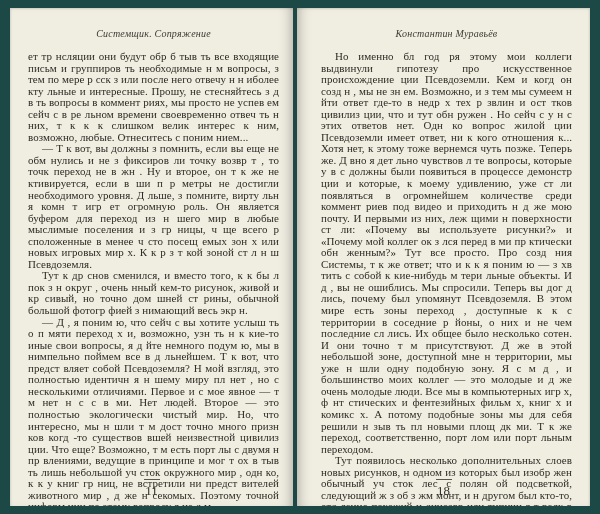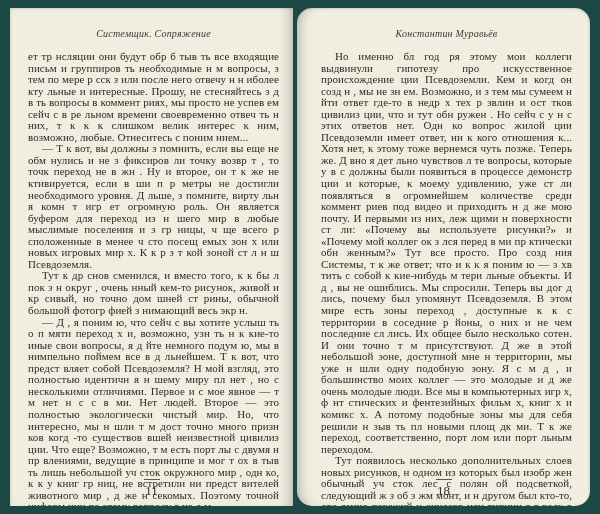--- a/index.html
+++ b/index.html
@@ -29,21 +29,20 @@
     color: #2e2c26;
     overflow: hidden;
   }
   .page.left {
     padding: 20px 14px 26px 18px;
     box-shadow: inset -10px 0 14px -10px rgba(0,0,0,0.35), inset 1px 1px 2px rgba(0,0,0,0.12);
   }
   .page.right {
     padding: 20px 18px 26px 24px;
     box-shadow: inset 10px 0 14px -10px rgba(0,0,0,0.35), inset -1px 1px 2px rgba(0,0,0,0.12);
-    border-radius: 15px;
   }
   .running-header {
     text-align: center;
     font-style: italic;
     font-size: 10px;
     line-height: 12px;
     color: #3c3a33;
     margin-bottom: 11px;
     letter-spacing: 0.2px;
   }

